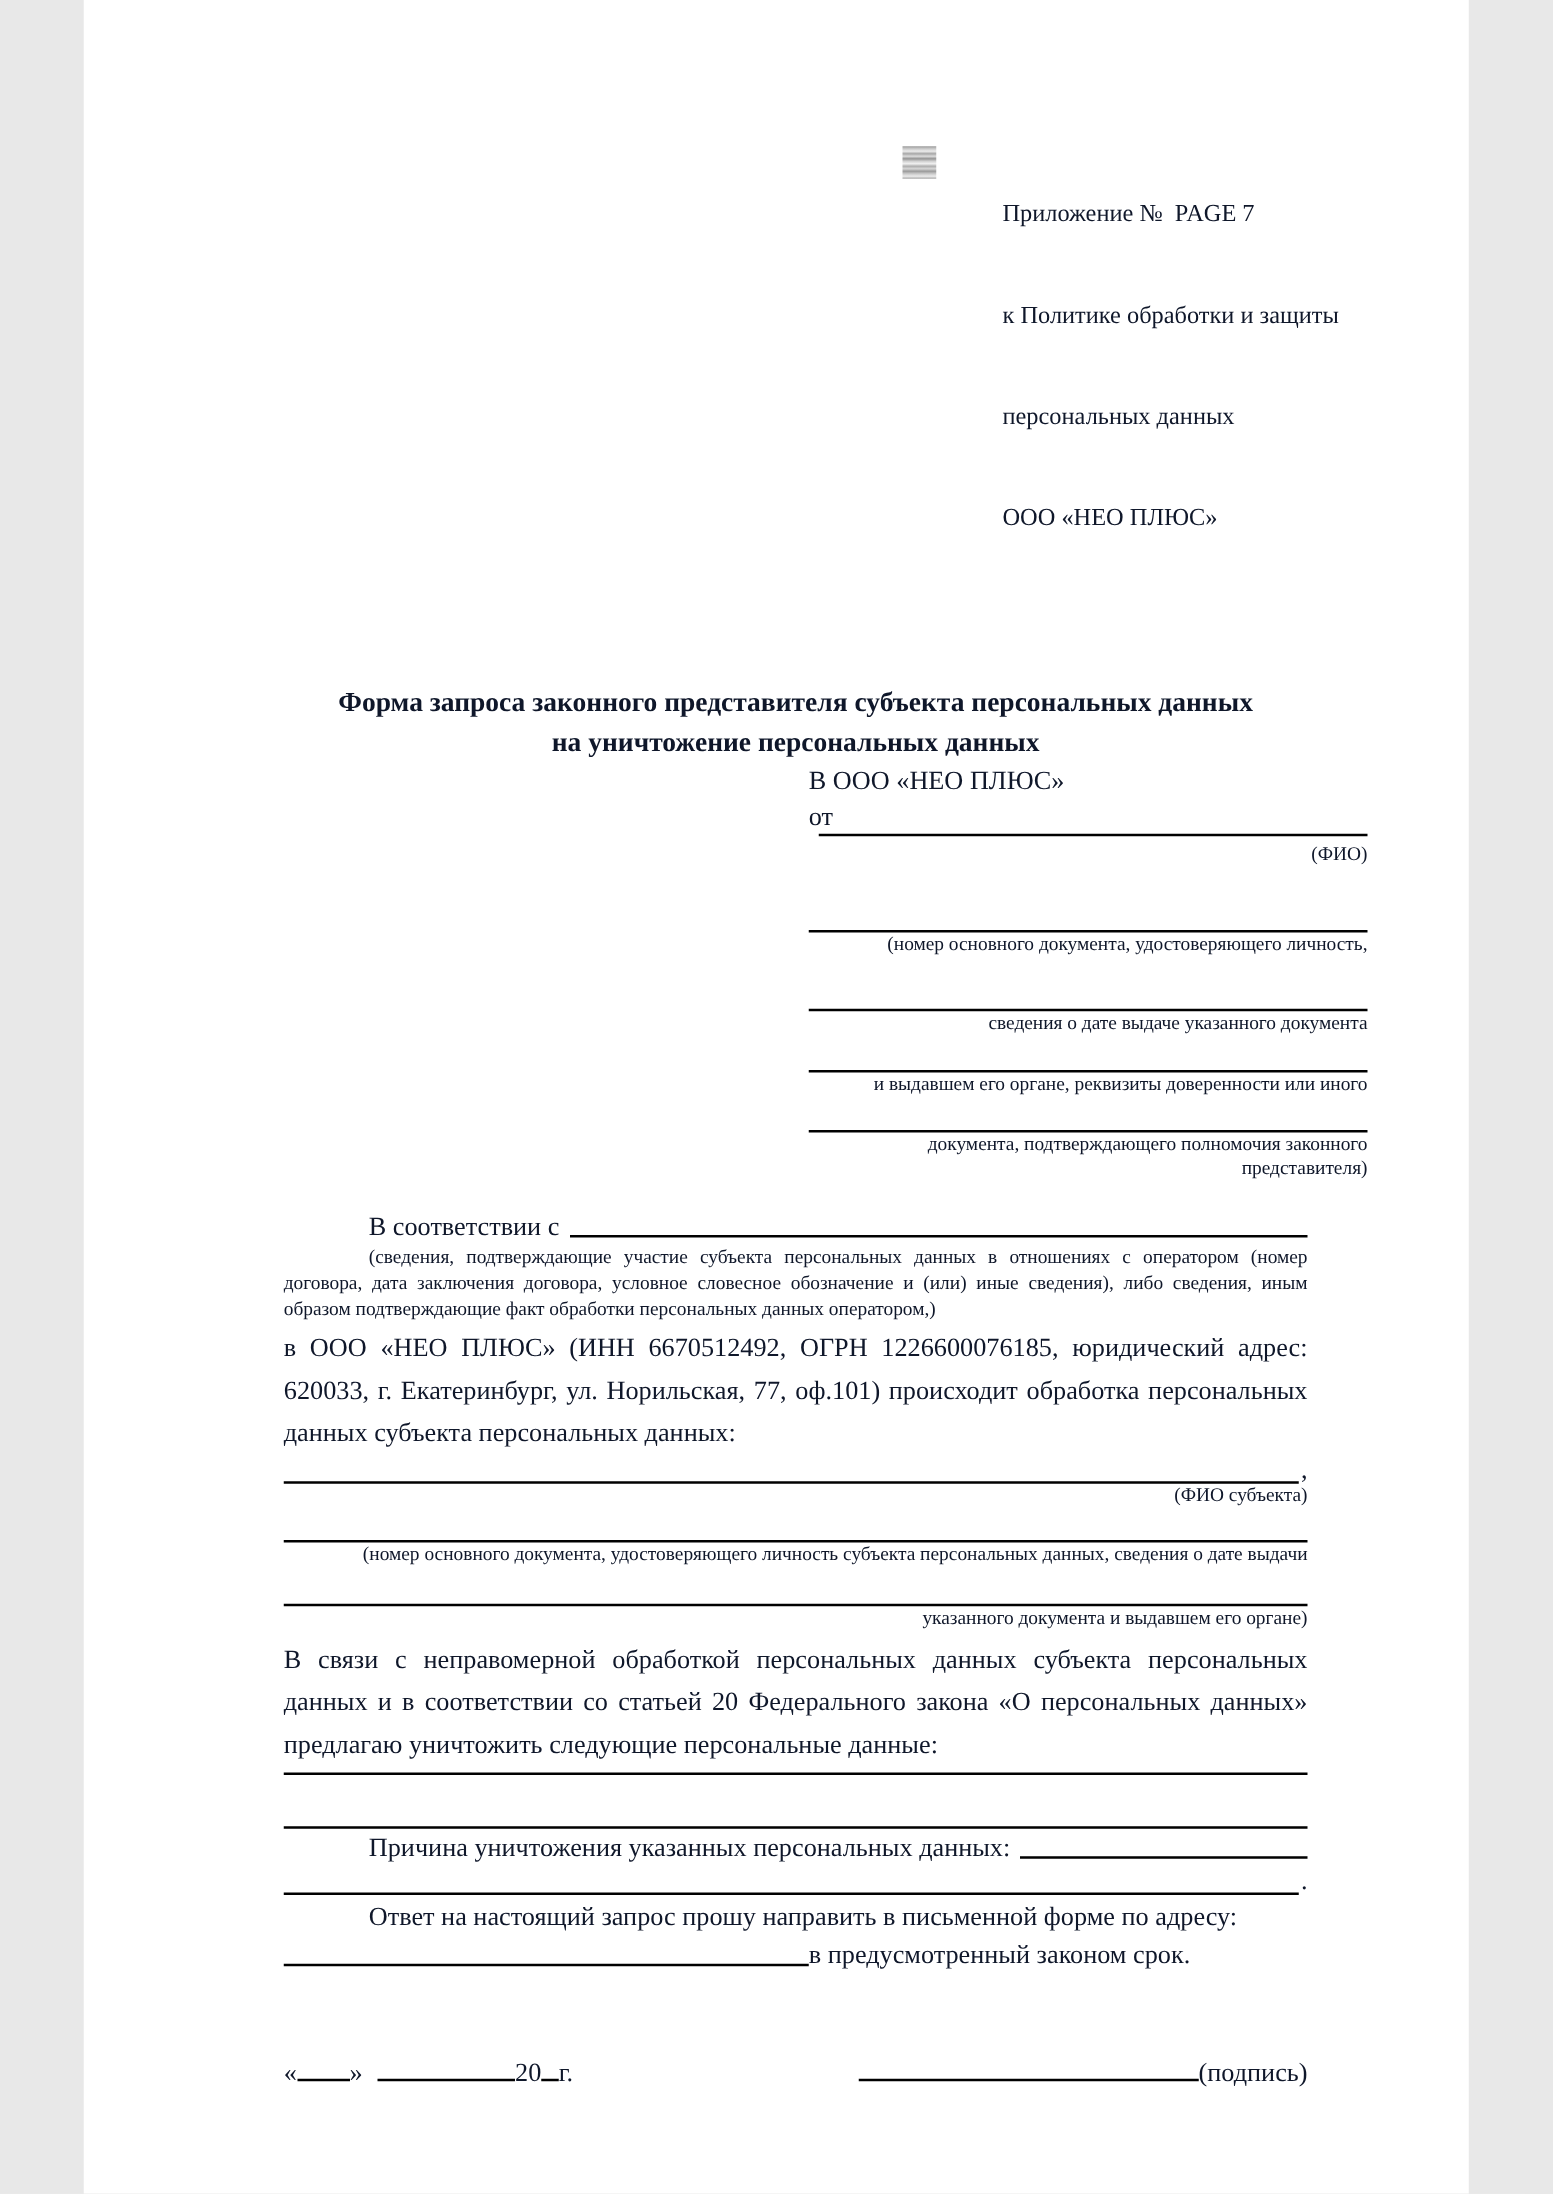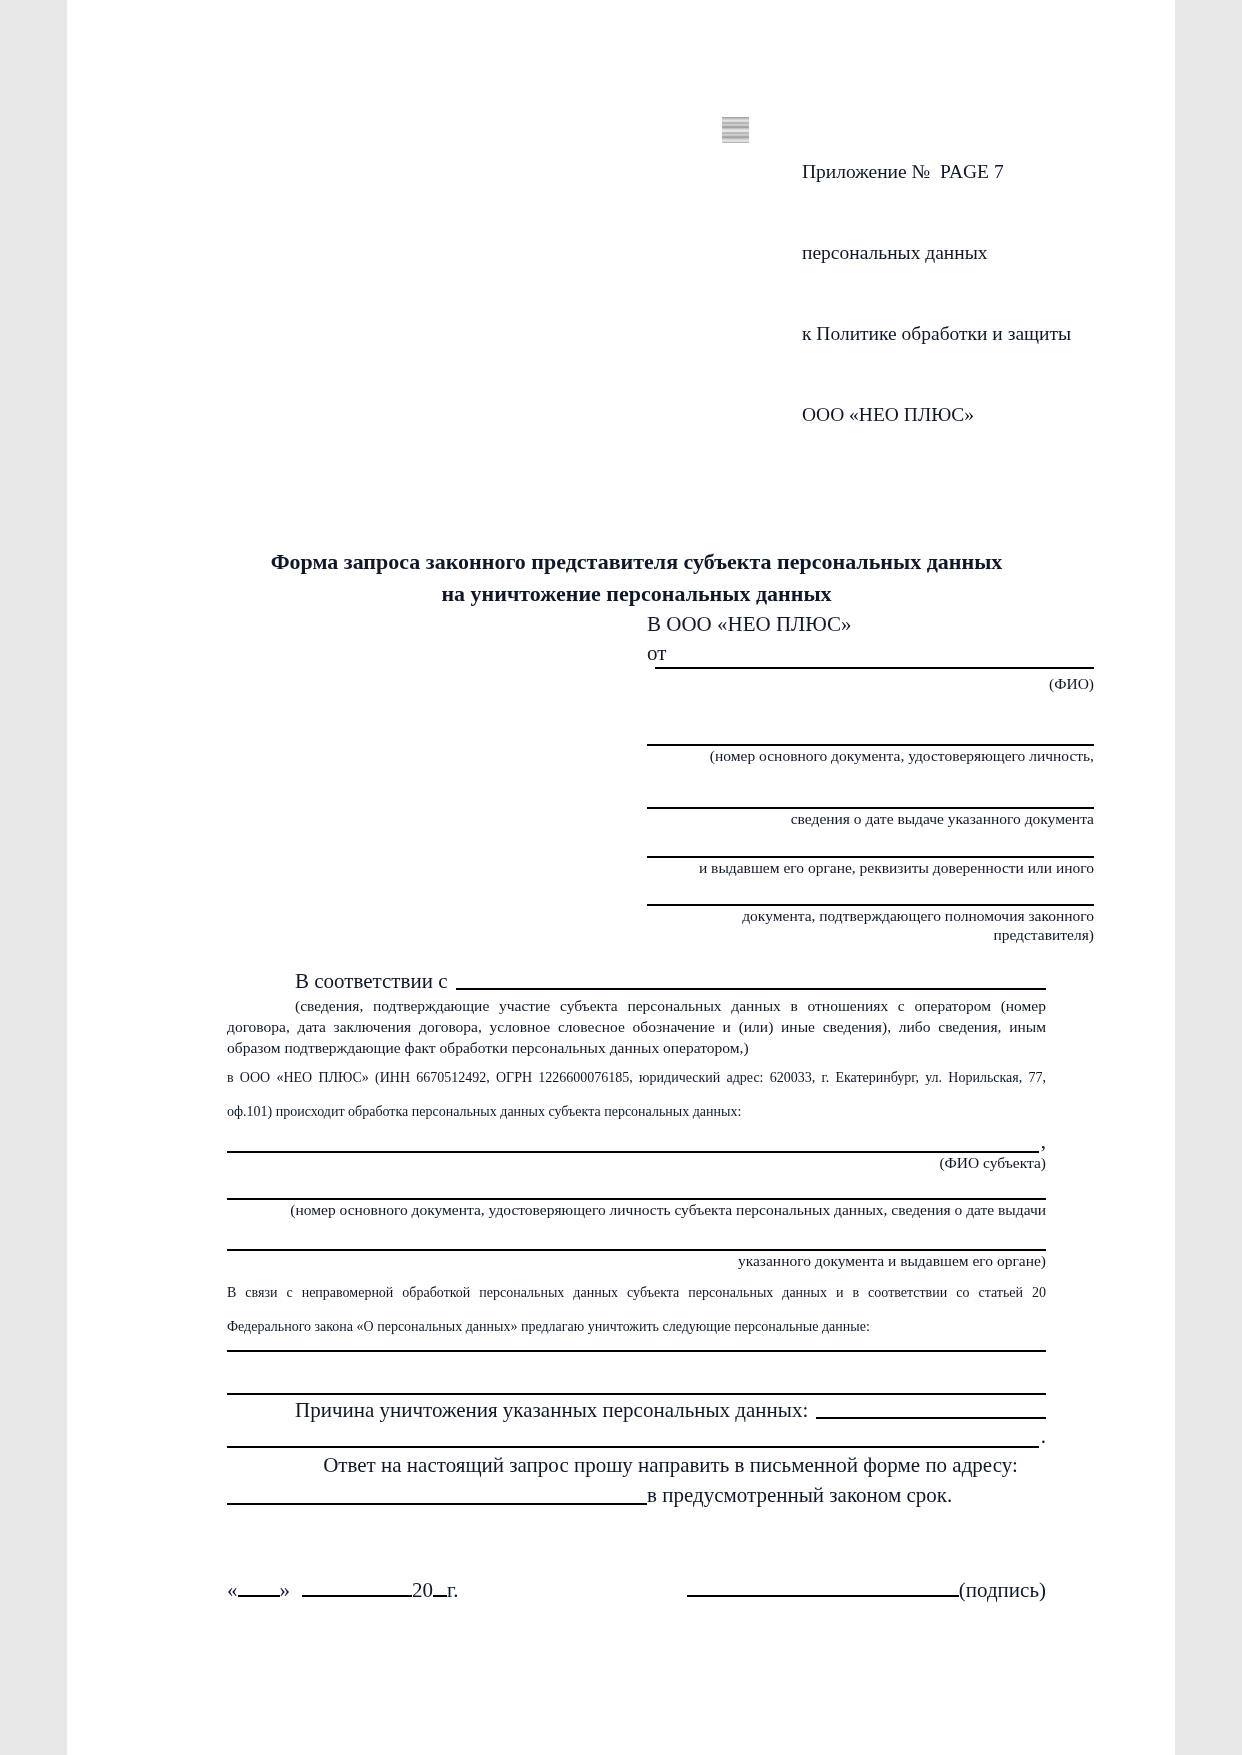--- a/index.html
+++ b/index.html
@@ -83,37 +83,37 @@
     line-height: 28px;
     padding-left: 68px;
   }
   .fineprint {
     font-size: 15.5px;
     line-height: 21px;
     text-align: justify;
     text-indent: 68px;
   }
   .para {
-    font-size: 14px;
+    font-size: 21px;
     line-height: 34px;
     text-align: justify;
   }
   .p-op { margin-top: 3px; }
   .p-destroy { margin-top: 6px; }
   .end-row { display: flex; align-items: flex-end; font-size: 21px; line-height: 24px; }
   .end-row .line { flex: 1 1 auto; border-bottom: 2px solid #000; }
   .end-row .tail { flex: 0 0 auto; padding-left: 2px; }
   .reason-row {
     display: flex;
     padding-left: 68px;
     font-size: 21px;
     line-height: 28px;
     margin-top: 1px;
   }
-  .reply1 { padding-left: 68px; font-size: 21px; line-height: 30px; margin-top: 2px; text-align: center; }
+  .reply1 { padding-left: 68px; font-size: 21px; line-height: 30px; margin-top: 2px; }
   .reply2 { display: flex; font-size: 21px; line-height: 30px; }
   .reply2 .addr-fill {
     flex: 0 0 420px;
     border-bottom: 2px solid #000;
     margin-bottom: 5px;
   }
   
   .footer-row {
     display: flex;
     justify-content: space-between;
@@ -134,22 +134,22 @@
 </head>
 <body>
 
 <div class="page">
   <div class="blur-icon"></div>
 
   <div class="content">
 
     <div class="hdr">
       <div>Приложение №  PAGE 7</div>
+      <div>к Политике обработки и защиты</div>
       <div>персональных данных</div>
-      <div>к Политике обработки и защиты</div>
       <div>ООО «НЕО ПЛЮС»</div>
     </div>
 
     <div class="title">
       <div>Форма запроса законного представителя субъекта персональных данных</div>
       <div>на уничтожение персональных данных</div>
     </div>
 
     <div class="addr-block">
       <div class="addr-to">В ООО «НЕО ПЛЮС»</div>

